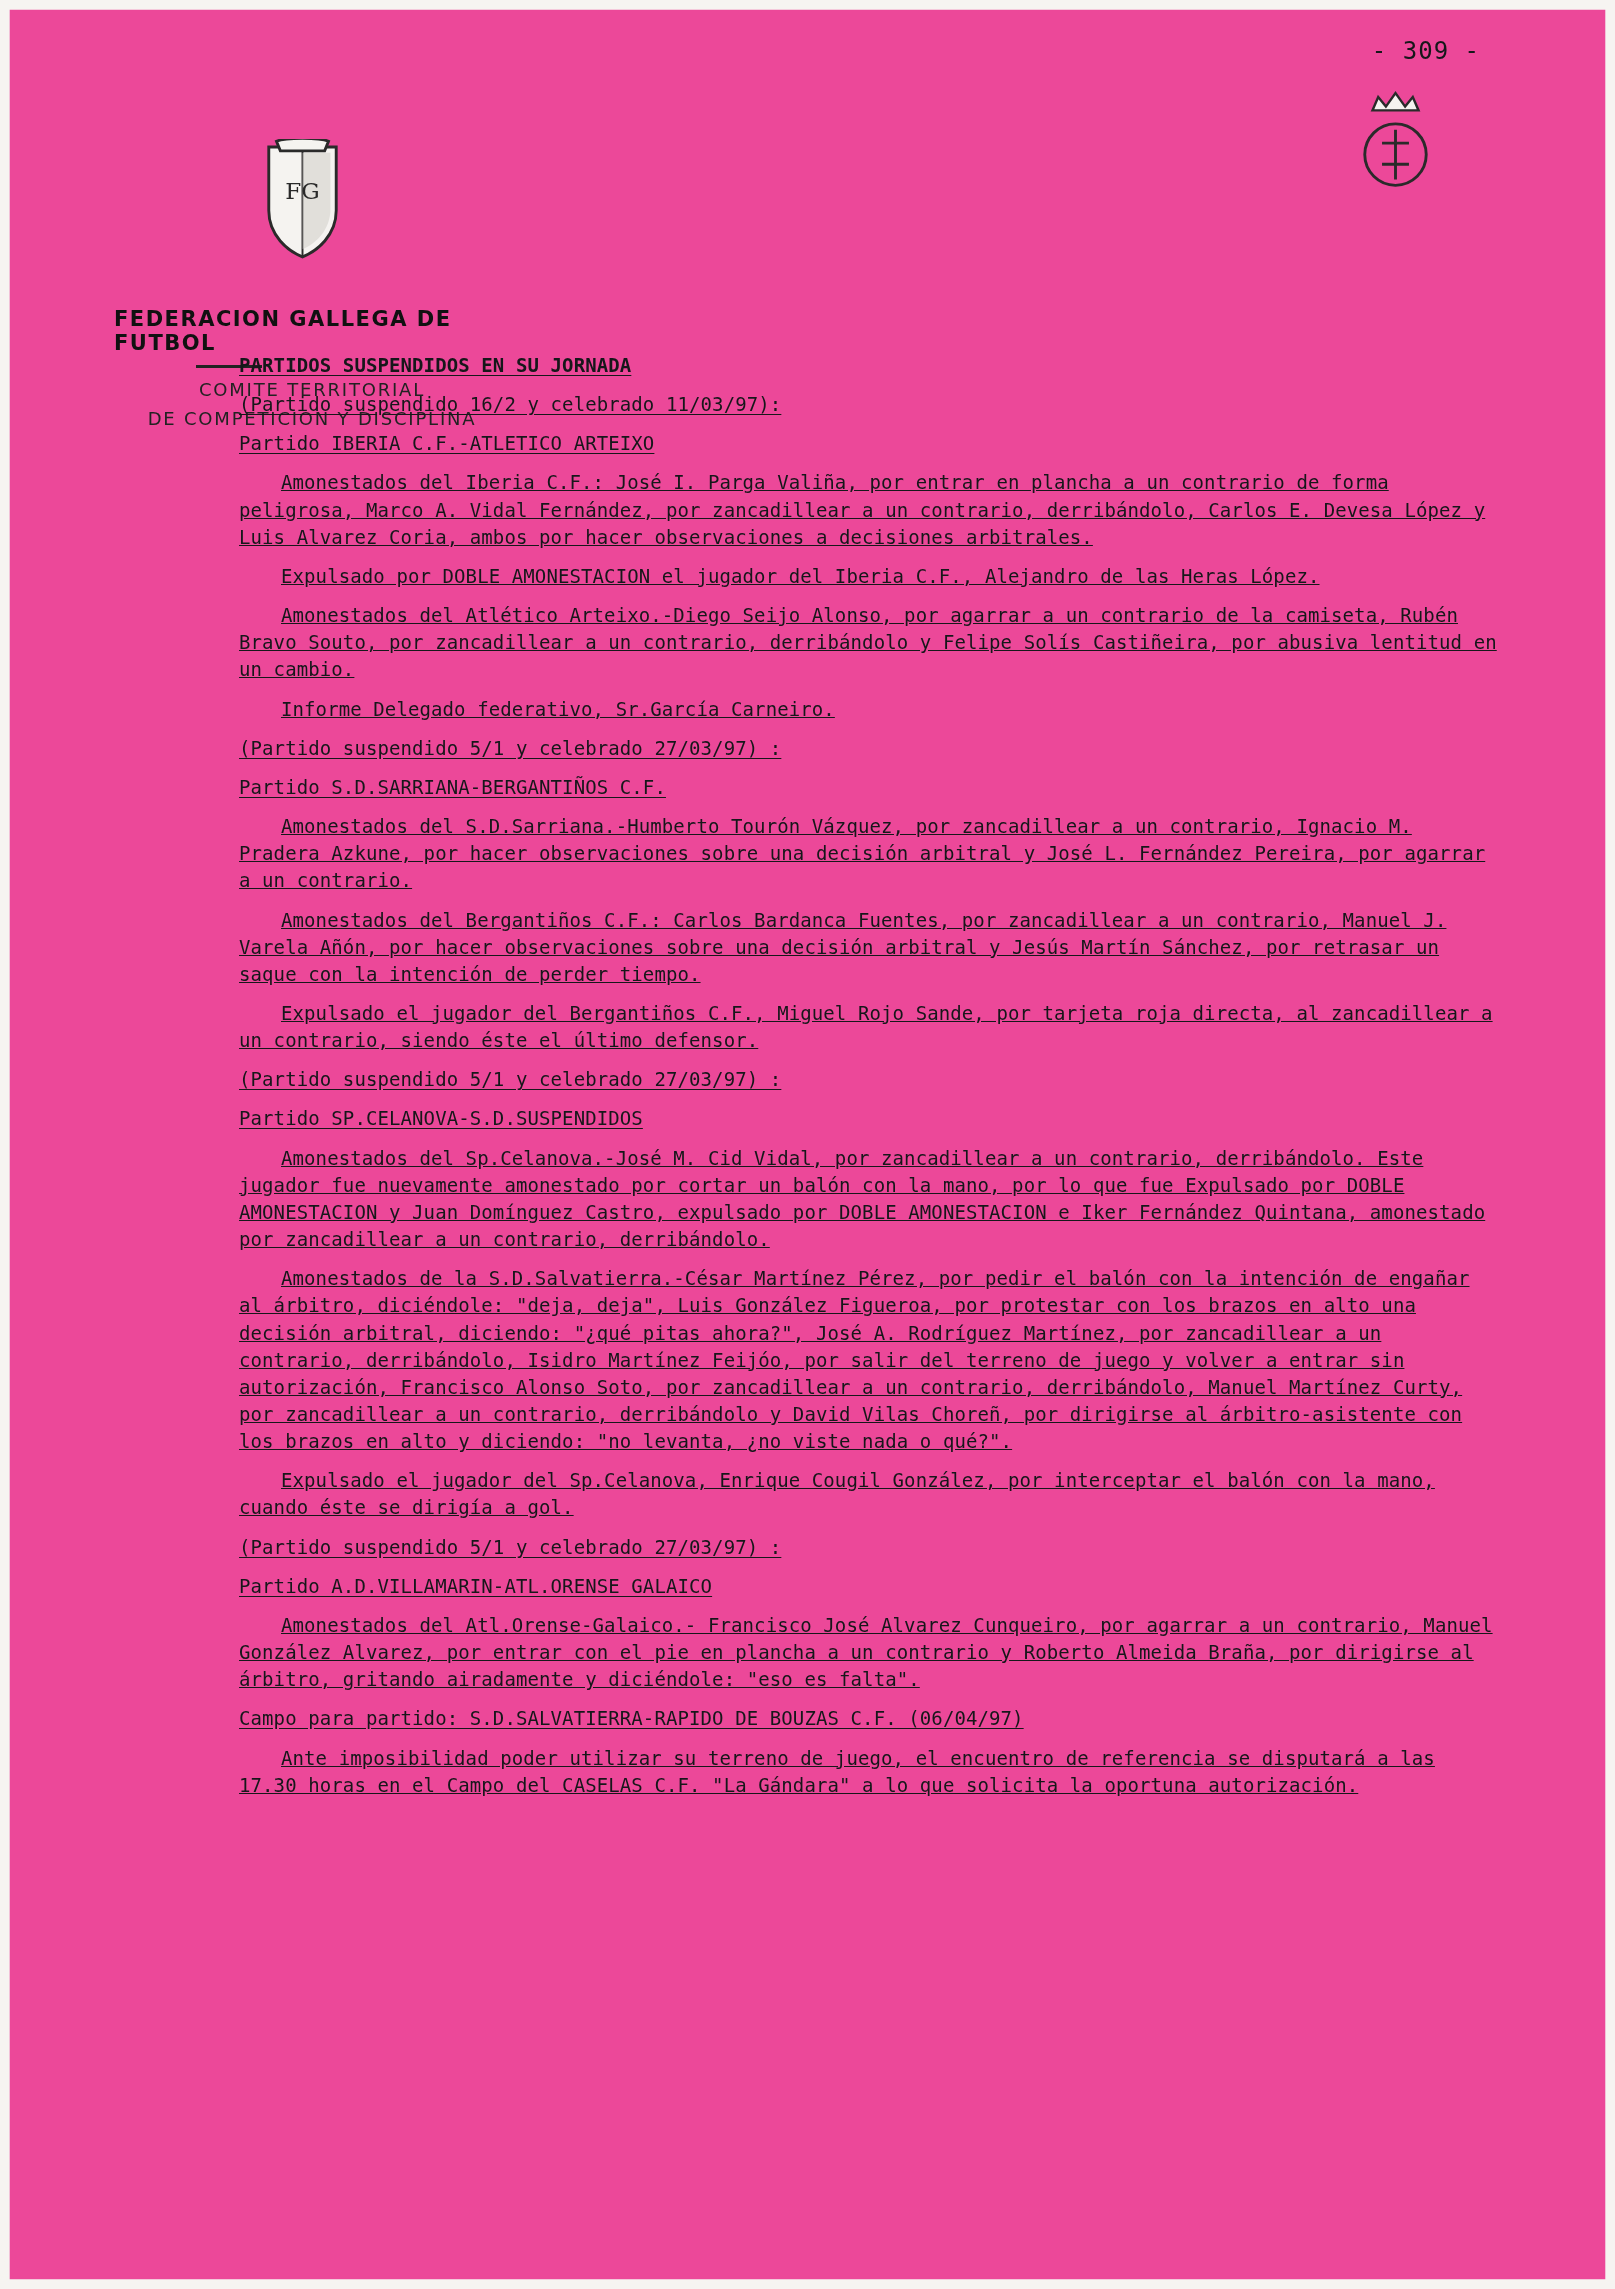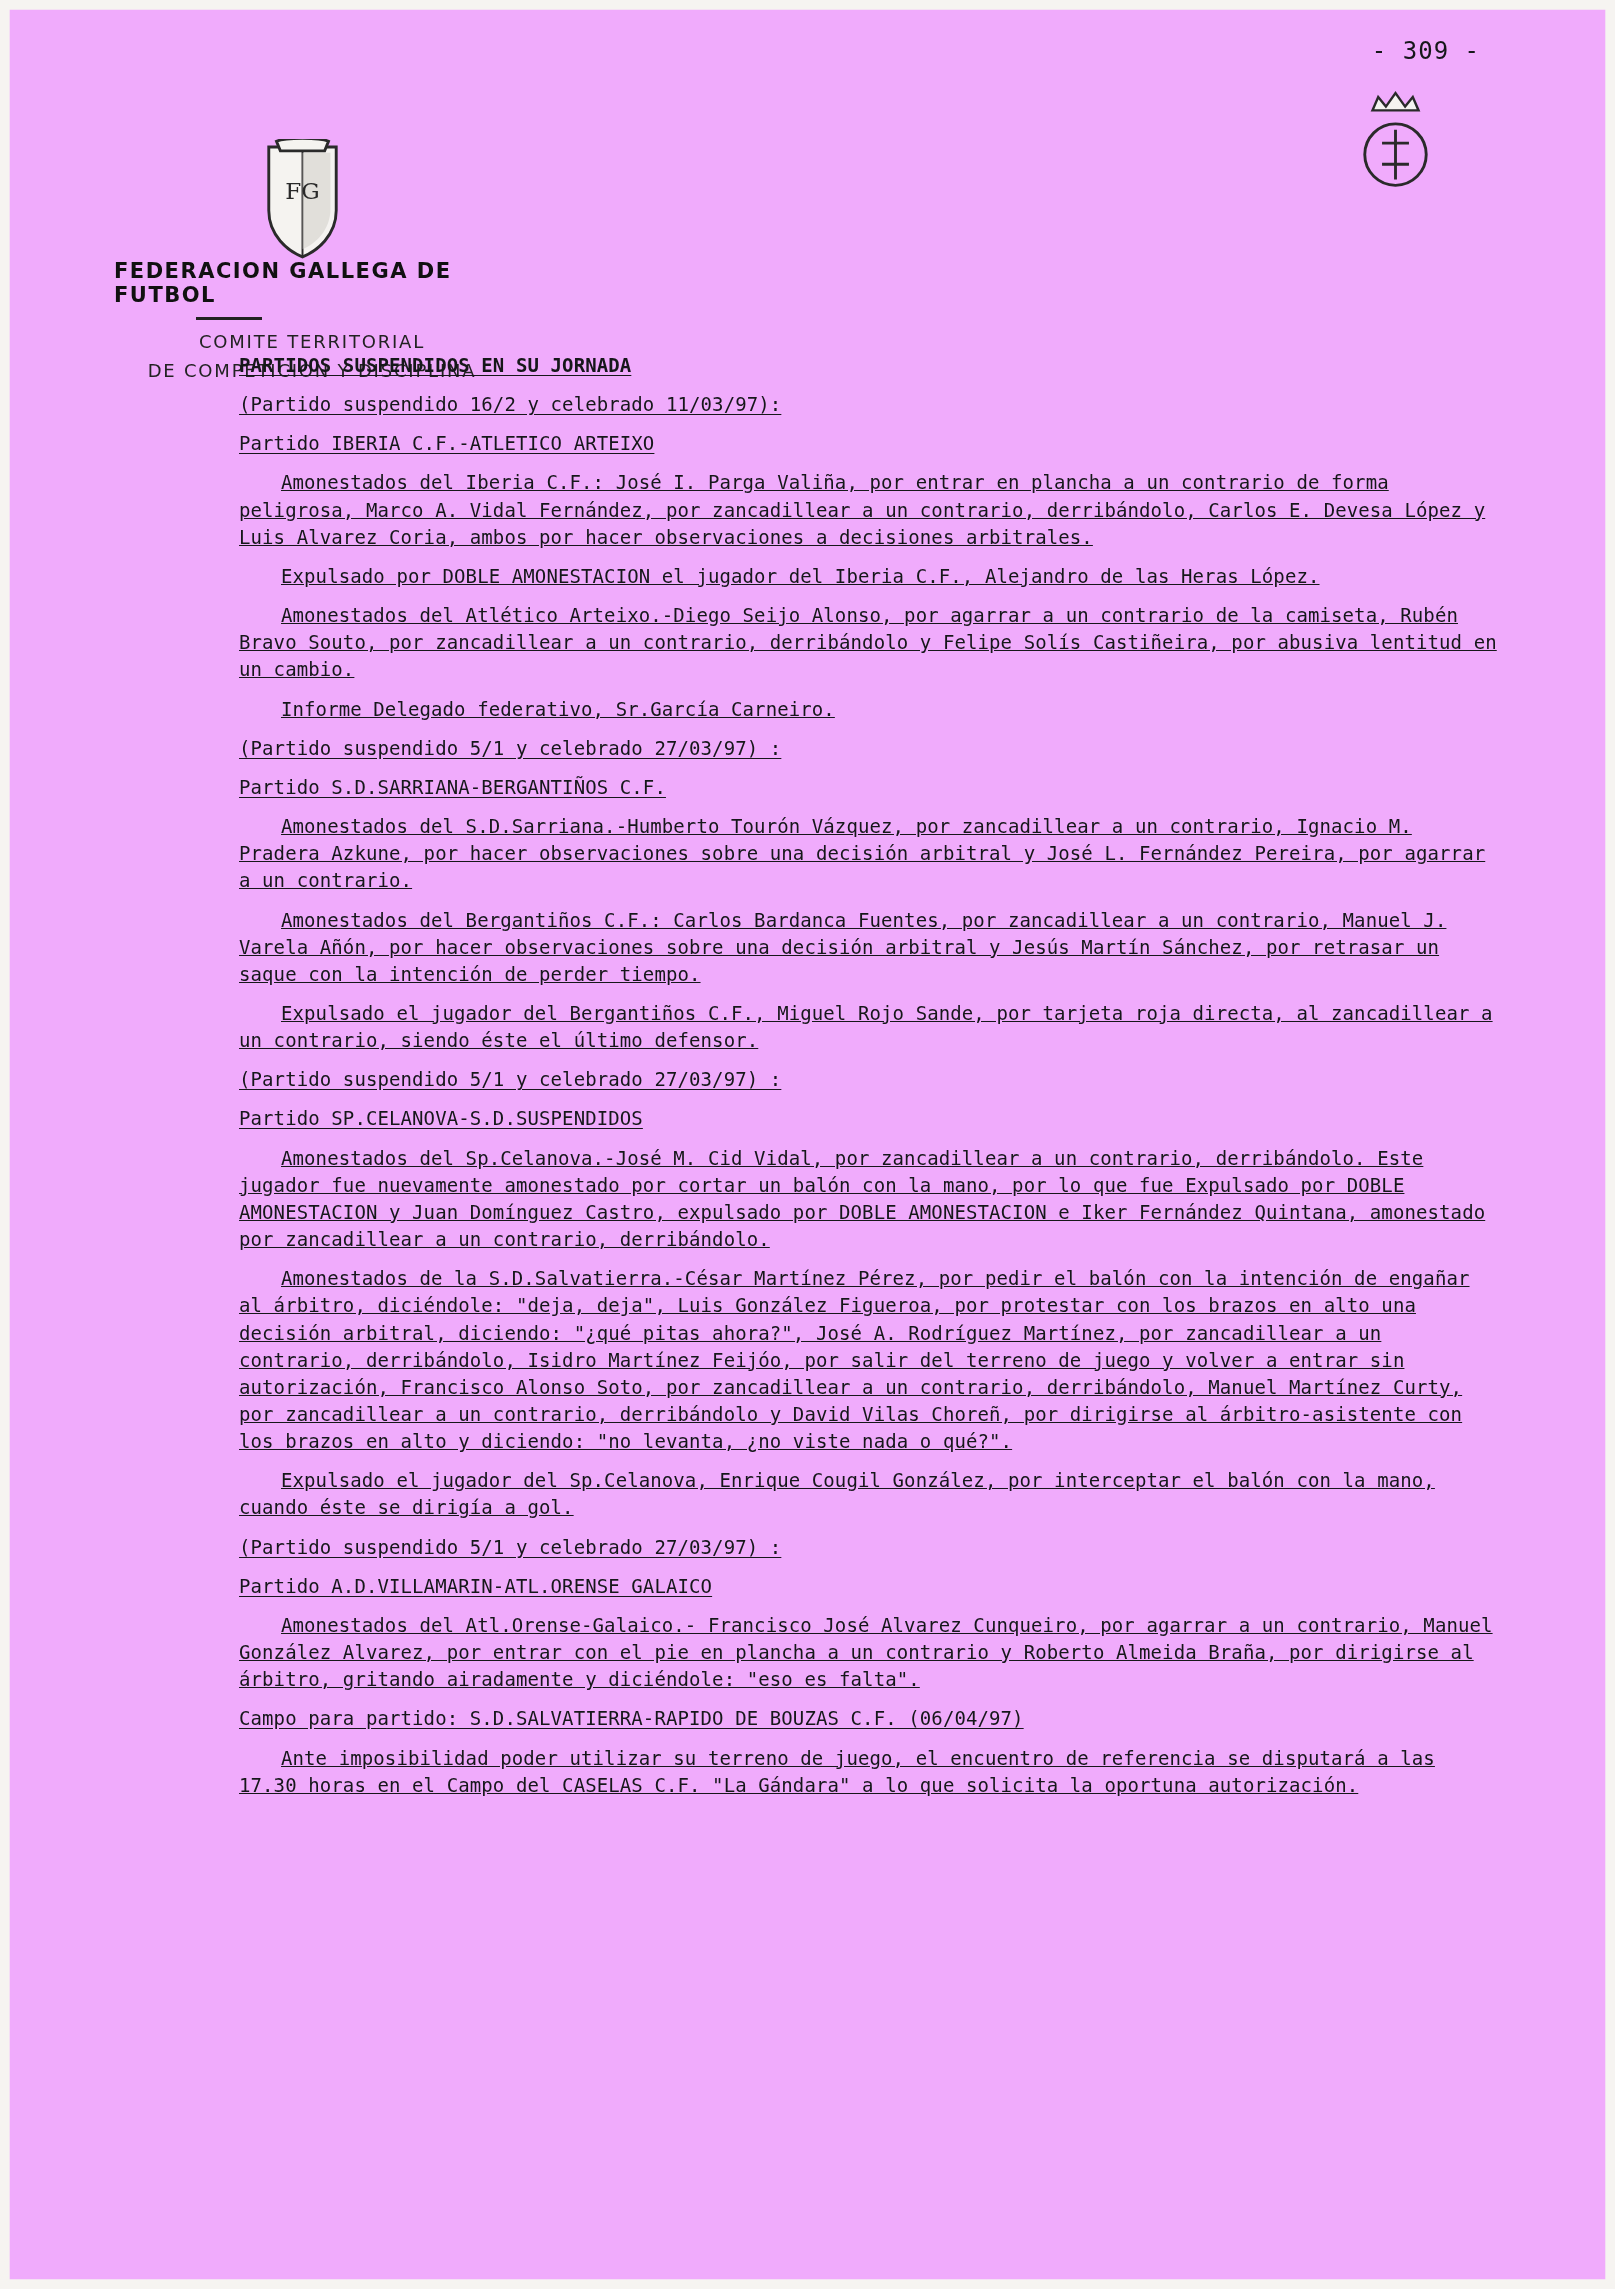--- a/index.html
+++ b/index.html
@@ -4,21 +4,21 @@
 <style>
   html, body {
     margin: 0;
     padding: 0;
     background: #8e8e8e;
   }
   .page {
     position: relative;
     width: 1615px;
     height: 2289px;
-    background: #f0abfc;
+    background: #ec4899;
     overflow: hidden;
     font-family: "DejaVu Sans Mono", monospace;
     color: #16171a;
   }
   .paper-edge {
     position: absolute;
     inset: 0;
     box-shadow: inset 0 0 0 9.7px #f6f4f1;
     pointer-events: none;
   }
@@ -57,20 +57,21 @@
     top: 259px;
     width: 425px;
     text-align: left;
   }
   .fed-title {
     font-family: "DejaVu Sans", sans-serif;
     font-weight: bold;
     font-size: 21px;
     letter-spacing: 1.5px;
     color: #111;
+    margin-top: 48px;
   }
   .fed-rule {
     width: 66px;
     height: 2.9px;
     background: #222;
     margin: 9.7px 0 8.7px 82px;
   }
   .fed-sub {
     font-family: "DejaVu Sans", sans-serif;
     font-size: 18px;

